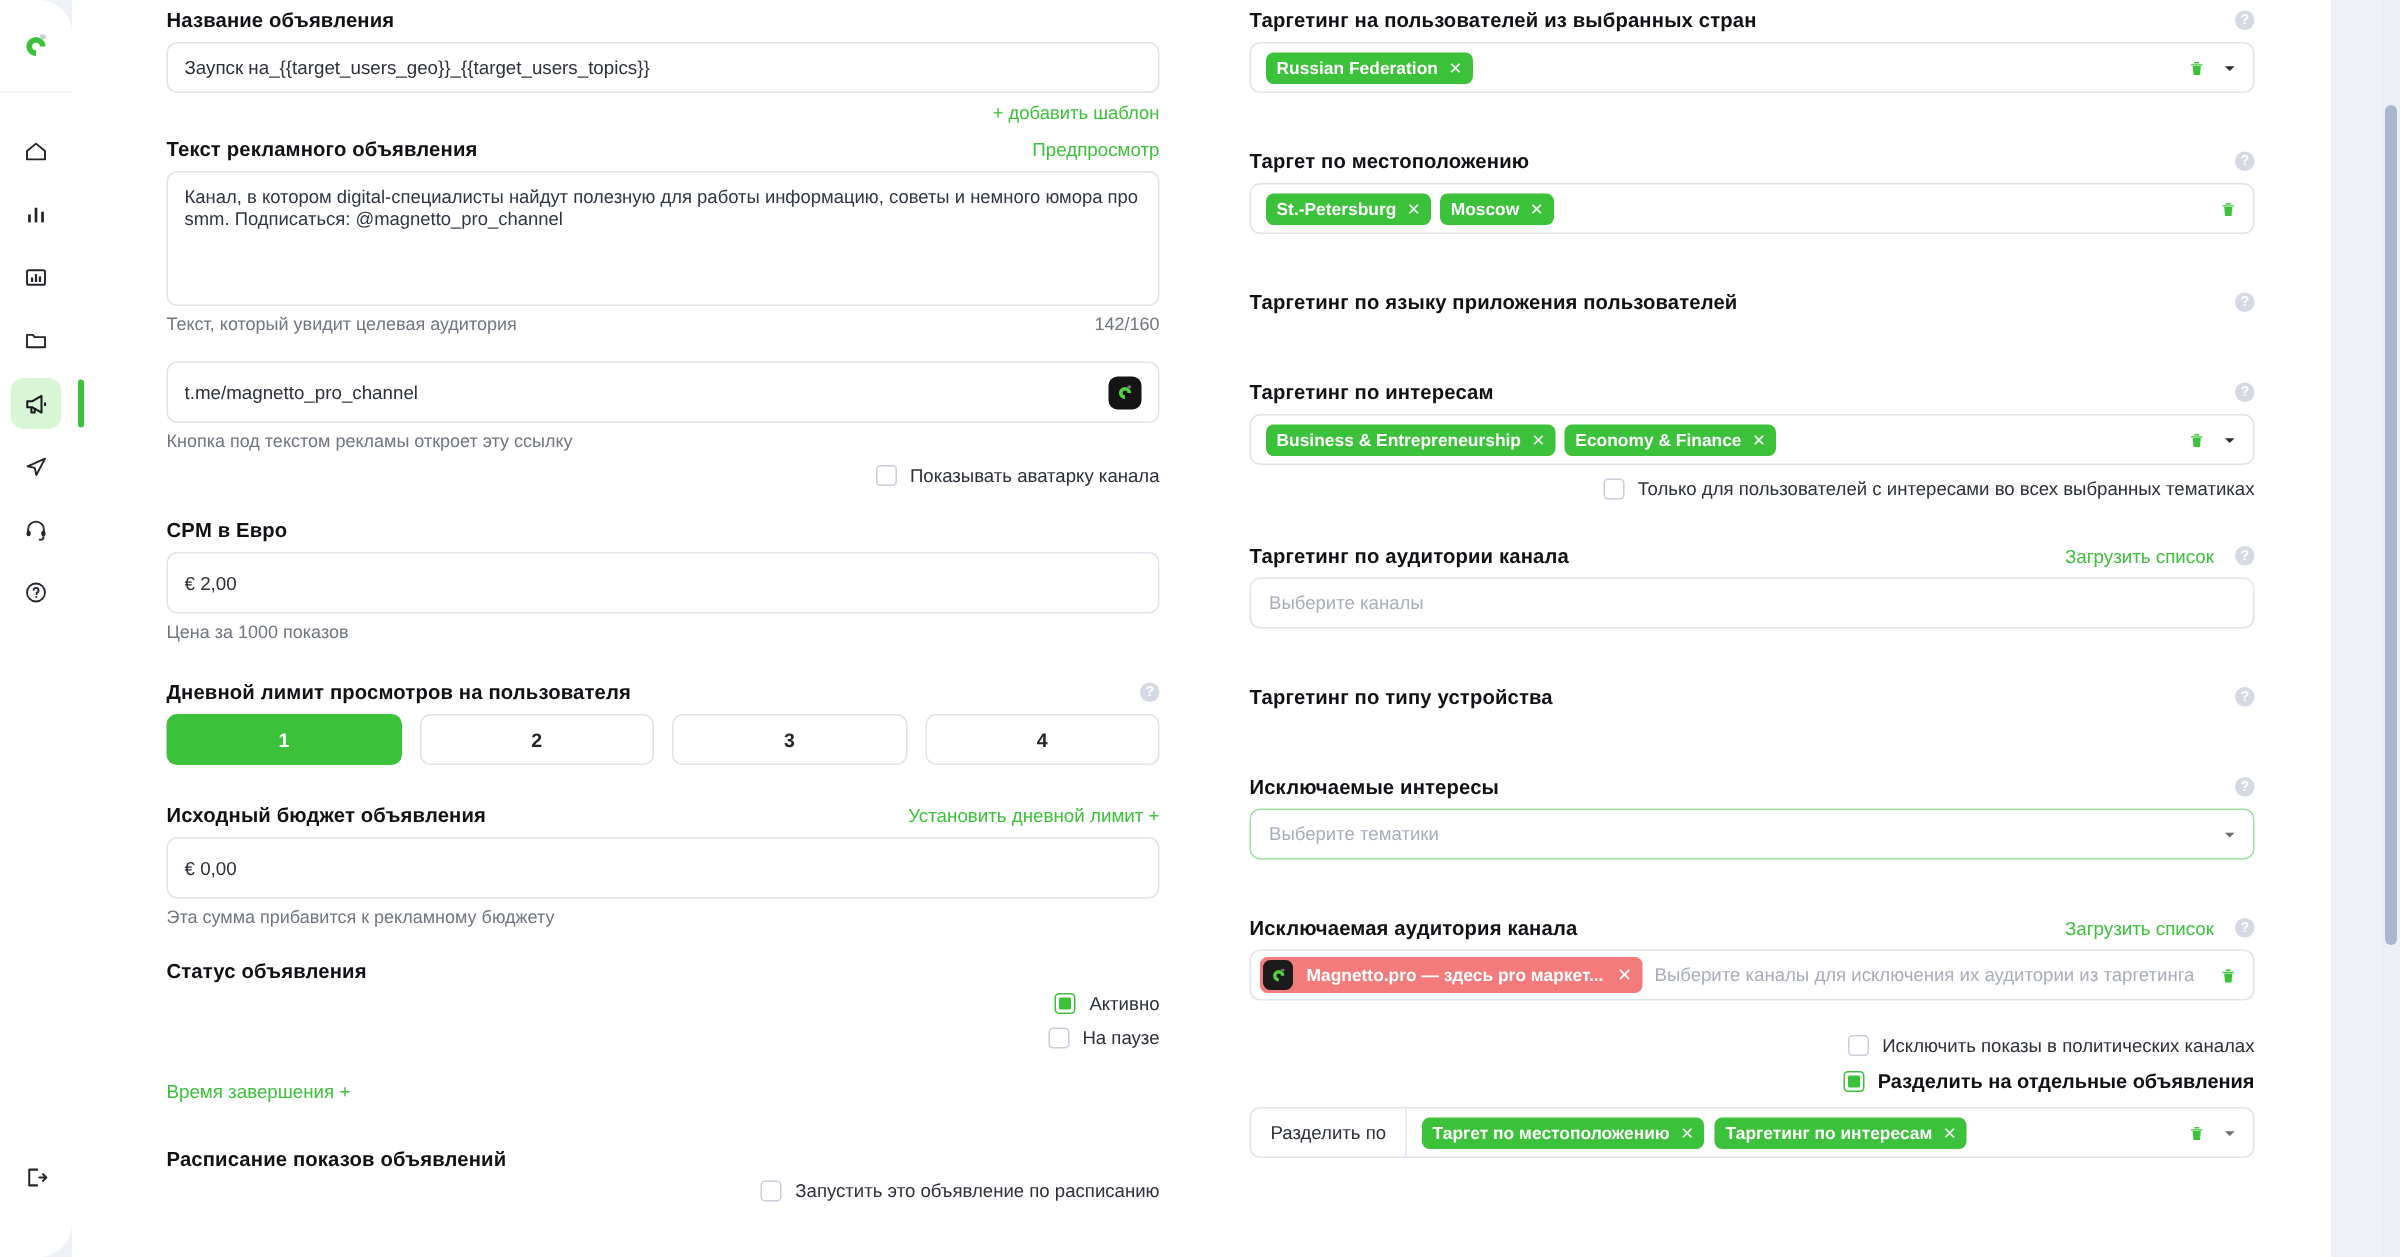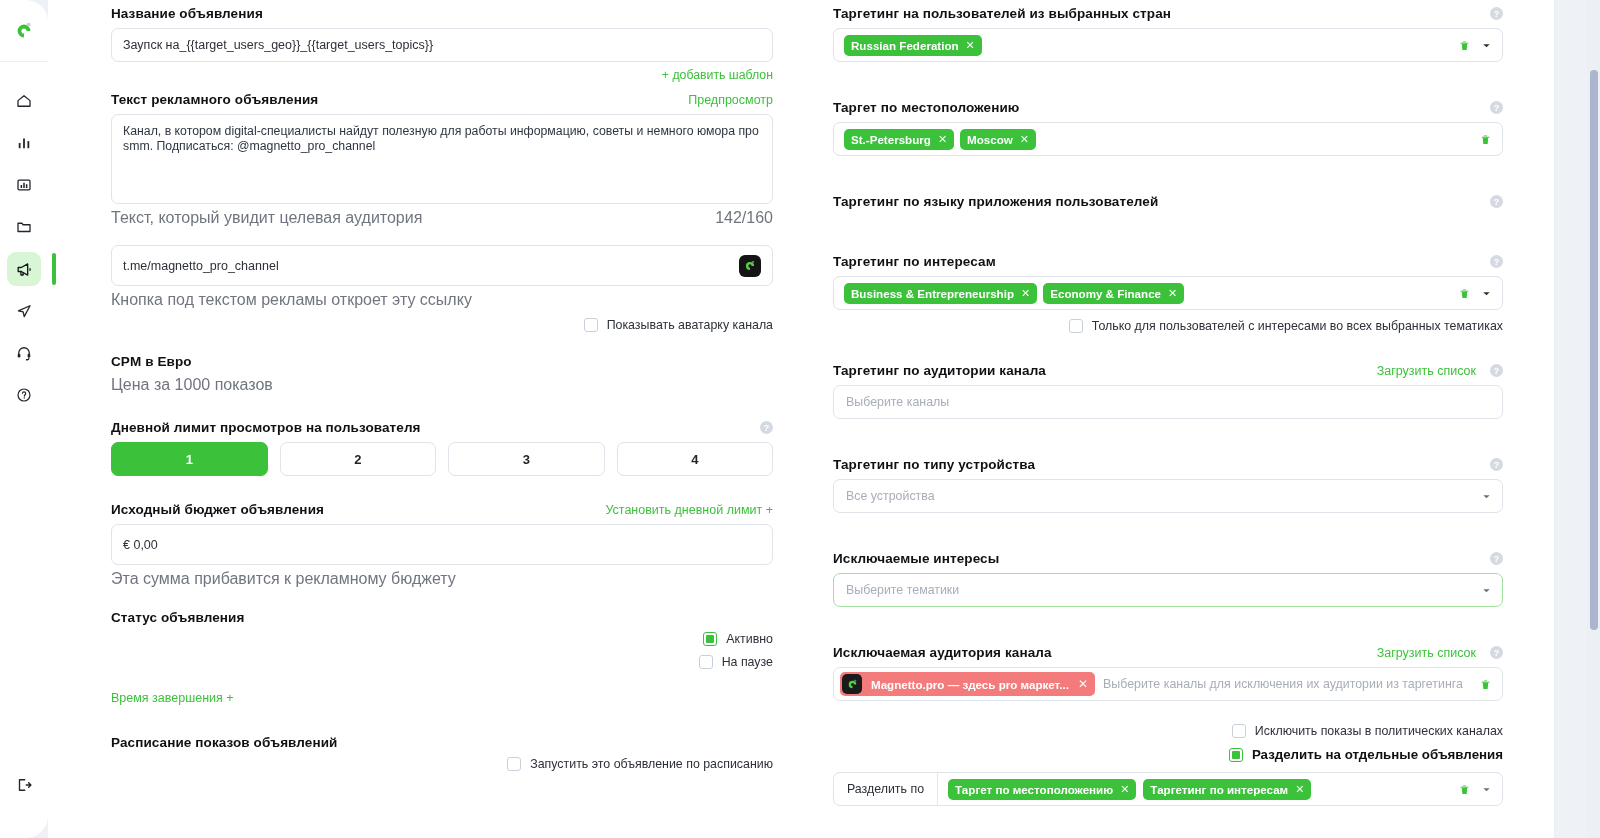--- a/index.html
+++ b/index.html
@@ -83,21 +83,21 @@
   .inp.tall { height: 41px; }
 
   .ta {
     width: 100%; height: 90px;
     border: 1px solid #dfe3ea; border-radius: 7px;
     background: #fff; padding: 9px 11px;
     font-size: 12.3px; color: #2f3642; line-height: 1.18;
   }
 
   .hint {
-    font-size: 16px; color: #70757f; margin-top: 5px;
+    font-size: 12px; color: #70757f; margin-top: 5px;
   }
   .hint-row { display: flex; justify-content: space-between; align-items: center; margin-top: 5px; }
   .hint-row .hint { margin-top: 0; }
 
   .link-right { text-align: right; font-size: 12.3px; color: #3cc13b; cursor: pointer; margin-top: 6px; }
 
   
   .cb-row { display: flex; align-items: center; gap: 9px; margin-top: 9px; justify-content: flex-end; }
   .cb {
     width: 14px; height: 14px; border-radius: 3px;
@@ -322,20 +322,23 @@
           <span class="cb-lbl">Показывать аватарку канала</span>
         </div>
       </div>
 
       <div class="sp22"></div>
 
       <div class="field">
         <div class="lbl-row">
           <span class="lbl">CPM в Евро</span>
         </div>
+        <div class="inp tall">
+          <span>€ 2,00</span>
+        </div>
         <div class="hint">Цена за 1000 показов</div>
       </div>
 
       <div class="sp26"></div>
 
       <div class="field">
         <div class="lbl-row">
           <span class="lbl">Дневной лимит просмотров на пользователя</span>
           <span class="help">?</span>
         </div>
@@ -495,28 +498,20 @@
           <span class="chip-ph">Выберите каналы</span>
         </div>
       </div>
 
       <div class="sp38"></div>
 
       <div class="field">
         <div class="lbl-row">
           <span class="lbl">Таргетинг по типу устройства</span>
           <span class="help">?</span>
-        </div>
-        <div class="chipbox">
-          <span class="chip-ph">Все устройства</span>
-          <span class="box-actions">
-            <svg class="caret" viewBox="0 0 24 24">
-              <path d="M5 9h14l-7 7z" fill="#6b6f78"></path>
-            </svg>
-          </span>
         </div>
       </div>
 
       <div class="sp38"></div>
 
       <div class="field">
         <div class="lbl-row">
           <span class="lbl">Исключаемые интересы</span>
           <span class="help">?</span>
         </div>

